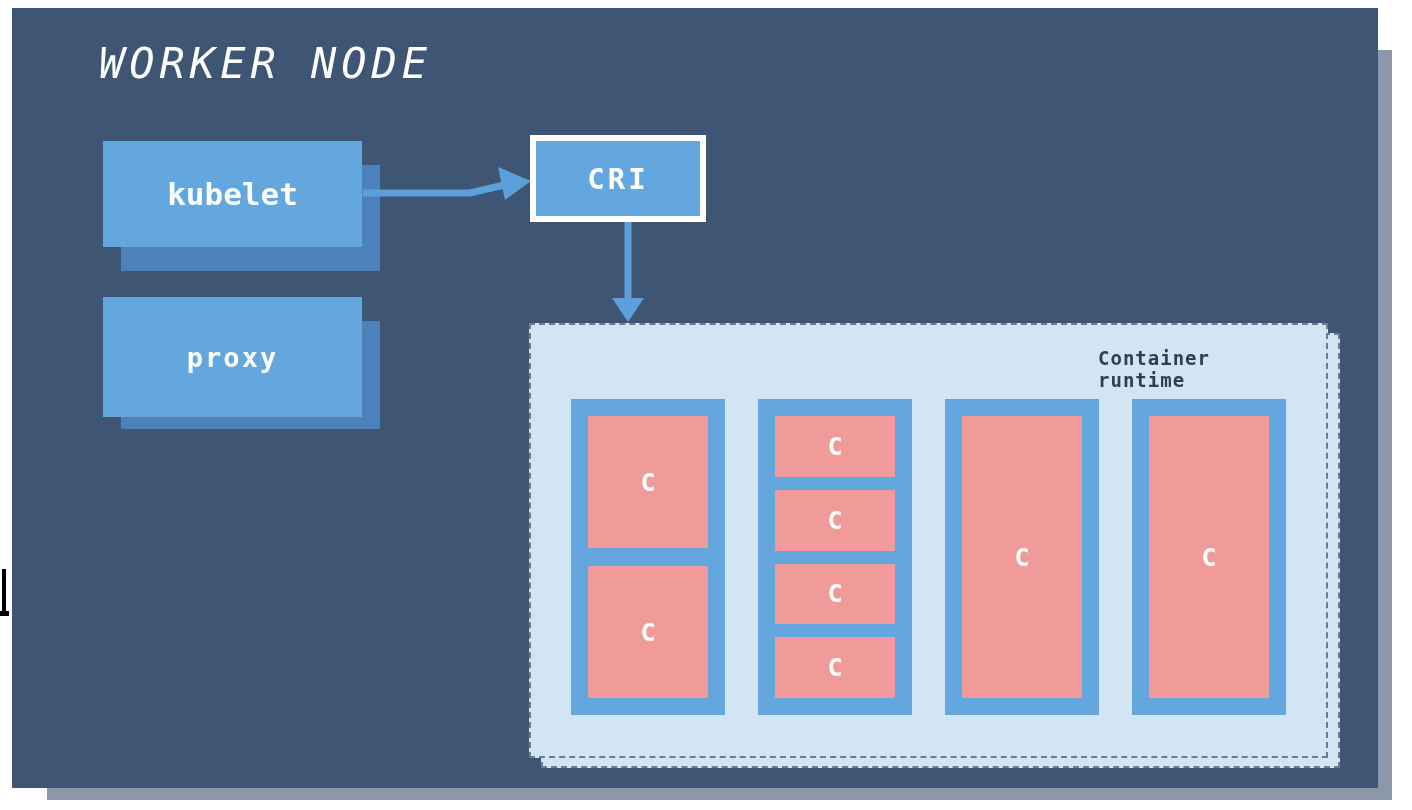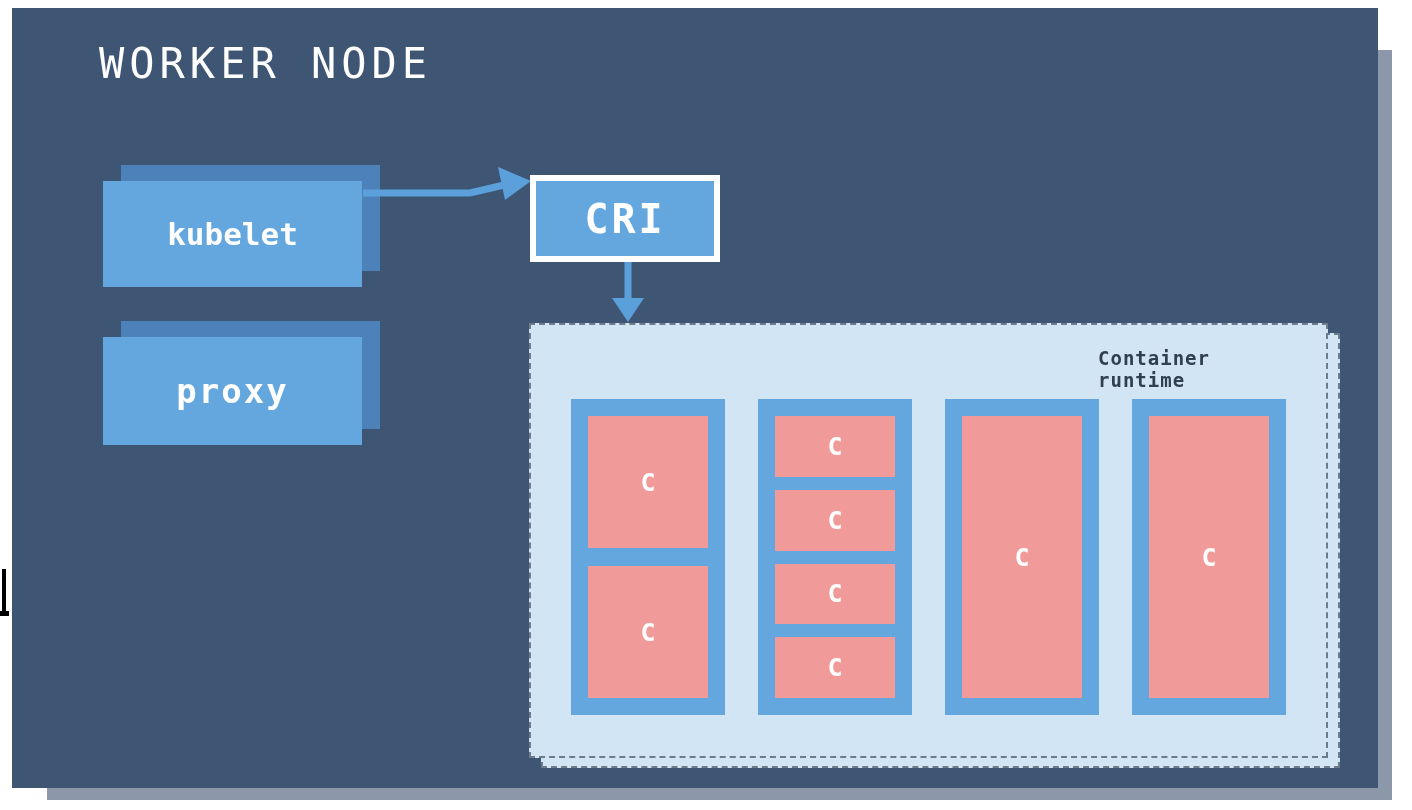--- a/index.html
+++ b/index.html
@@ -16,36 +16,36 @@
   }
   * { margin:0; padding:0; box-sizing:border-box; }
   html,body { background:#fff; }
   body { font-family:"DejaVu Sans Mono","Liberation Mono",monospace; }
   .canvas { position:relative; width:1412px; height:810px; background:#fff; overflow:hidden; }
 
   .gray-shadow { position:absolute; left:47px; top:50px; width:1345px; height:750px; background:var(--gray-shadow); }
   .worker-node { position:absolute; left:12px; top:8px; width:1366px; height:780px; background:var(--navy); }
 
   .title { position:absolute; left:99px; top:43px; font-size:42px; line-height:1;
-           letter-spacing:5px; color:var(--white); white-space:pre; }
+           letter-spacing:5px; color:var(--white); white-space:pre;font-style:italic; }
 
   .box-shadow { position:absolute; background:var(--shadow-blue); }
   .kubelet-shadow { left:121px; top:165px; width:259px; height:106px; }
   .proxy-shadow   { left:121px; top:321px; width:259px; height:108px; }
 
   .blue-box { position:absolute; background:var(--box-blue); display:flex;
               align-items:center; justify-content:center; color:var(--white);
-              font-weight:bold;margin-top:40px; }
+              font-weight:bold; }
   .kubelet { left:103px; top:141px; width:259px; height:106px; font-size:31px; }
-  .proxy   { left:103px; top:297px; width:259px; height:108px; font-size:34px; letter-spacing:2px; }
+  .proxy   { left:103px; top:297px; width:259px; height:120px; font-size:27px; letter-spacing:2px; }
 
   .arrows { position:absolute; left:0; top:0; width:1412px; height:810px; pointer-events:none; }
 
-  .cri { left:530px; top:135px; width:190px; height:87px; border:6px solid var(--white);
-         font-size:40px; letter-spacing:3px; }
+  .cri { left:530px; top:135px; width:176px; height:87px; border:6px solid var(--white);
+         font-size:29px; letter-spacing:3px; }
 
   .runtime, .runtime-shadow { position:absolute; width:799px; height:435px;
          background:var(--light-fill); border:2px dashed var(--dash); }
   .runtime-shadow { left:541px; top:333px; }
   .runtime { left:529px; top:323px; }
 
   .runtime-label { position:absolute; left:1098px; top:347px; width:200px;
          text-align:left; font-size:19px; font-weight:bold; color:var(--label-text);
          letter-spacing:1px; }
 

